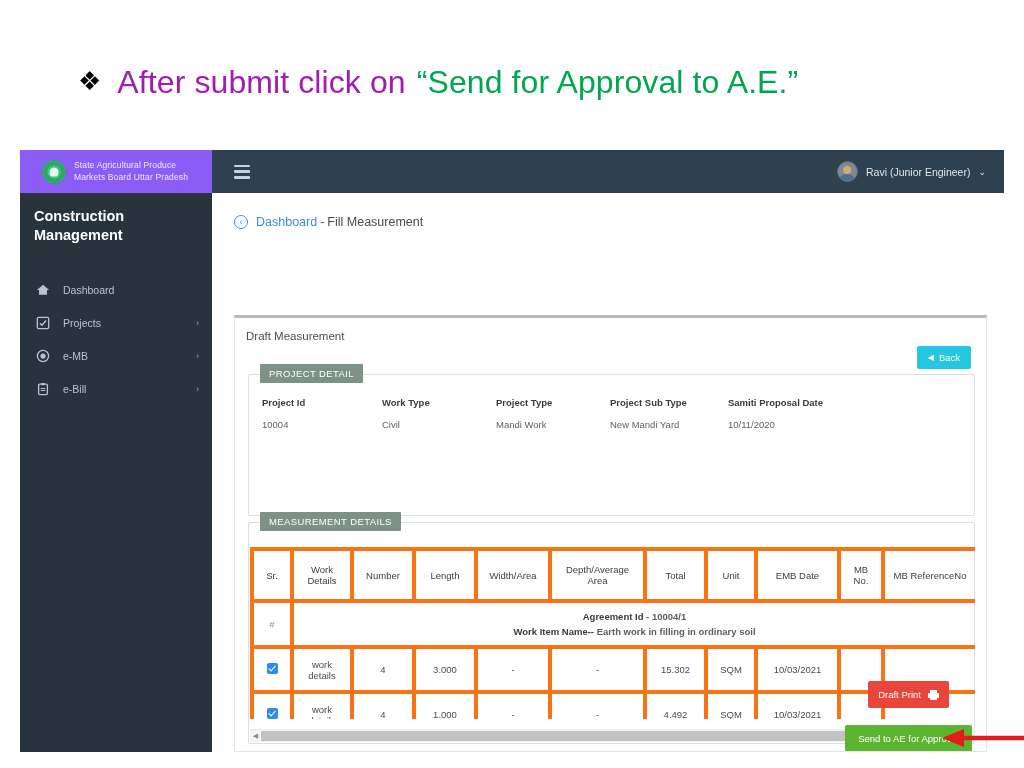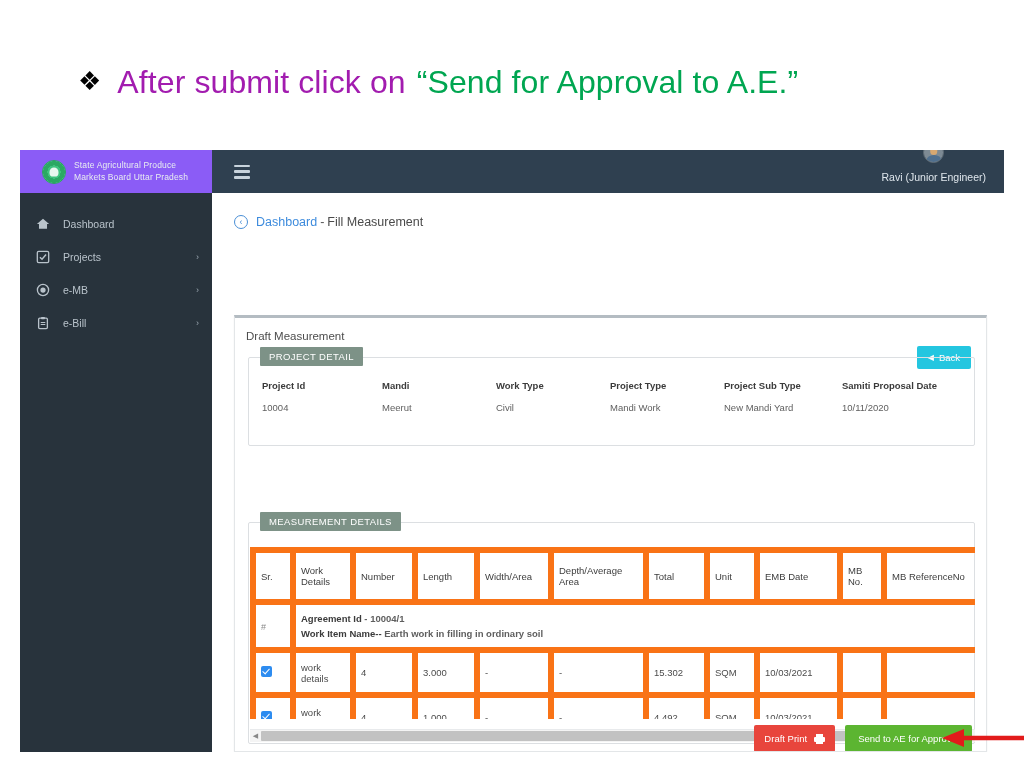--- a/index.html
+++ b/index.html
@@ -71,21 +71,21 @@
     font-size: 8.5px; line-height: 11.5px; letter-spacing: .15px;
   }
   .hamburger {
     margin-left: 22px; width: 16px; height: 14px;
     display: flex; flex-direction: column; justify-content: space-between;
     cursor: pointer;
   }
   .hamburger span { display: block; height: 2.6px; background: #c8d3dc; border-radius: 1px; }
   .topbar-right {
     margin-left: auto; display: flex; align-items: center;
-    padding-right: 18px; gap: 8px; flex-direction: column;
+    padding-right: 18px; gap: 8px;
   }
   .avatar {
     width: 21px; height: 21px; border-radius: 50%;
     background: #7d8a94; position: relative; overflow: hidden;
     border: 1px solid #5d6a74;
   }
   .avatar::before {
     content:""; position:absolute; left:50%; top:4px; transform:translateX(-50%);
     width:7.5px; height:7.5px; border-radius:50%; background:#d7a871;
   }
@@ -169,42 +169,42 @@
     width: 727px;
     border: 1px solid #dcdfe2;
     border-radius: 2px;
   }
   .fs-legend {
     position: absolute; left: 11px; top: -11px;
     background: #7d9287; color: #fff;
     font-size: 9.5px; letter-spacing: .4px;
     padding: 4px 9px; border-radius: 1px;
   }
-  #fs-project { top: 39px; height: 89px; }
+  #fs-project { top: 56px; height: 142px; }
   #fs-measure { top: 204px; height: 222px; }
 
   .detail-grid {
     display: flex; padding: 22px 13px 0 13px;
   }
   .detail-col { flex: 0 0 auto; }
   .det-label { font-size: 9.5px; font-weight: bold; color: #3b3b3b; margin-bottom: 11px; }
   .det-value { font-size: 9.5px; color: #606060; }
   .detail-second { padding: 18px 13px 0 13px; }
 
   
   .table-wrap {
     position: absolute; left: 1px; top: 24px;
     width: 725px; height: 172px;
     overflow: hidden;
   }
   table.mtab { border-collapse: collapse; width: 725px; table-layout: fixed; }
   table.mtab th, table.mtab td {
-    border: 6px solid #f97316;
+    border: 4px solid #f97316;
     font-size: 9.5px; color: #4b4b4b;
-    padding: 6px 5px; text-align: left; vertical-align: middle;
+    padding: 6px 5px; text-align: center; vertical-align: middle;
   }
   table.mtab th { font-weight: normal; height: 52px; color: #3d3d3d; }
   table.mtab td { height: 45px; }
   .agr-cell { text-align: left; padding-left: 10px; line-height: 15px; font-weight: bold; }
   .agr-cell b { color: #3b3b3b; }
   .agr-cell span { color: #5e5e5e; }
   .chk {
     width: 11px; height: 11px; background: #2d8cf0;
     border-radius: 2px; display: inline-block; position: relative;
   }
@@ -229,21 +229,21 @@
   .hs-track { flex: 1; height: 13px; position: relative; }
   .hs-thumb {
     position: absolute; left: 0; top: 1.5px;
     width: 87%; height: 10px; background: #c2c2c2; border-radius: 1px;
     cursor: pointer;
   }
 
   
   .card-footer {
     position: absolute; right: 14px; bottom: -1px;
-    display: flex; gap: 10px; align-items: center;
+    display: flex; gap: 17px; align-items: center; flex-direction: column;
   }
   .btn-draft {
     background: #e8453c; color: #fff; border: none;
     font-size: 9.5px; border-radius: 2px; padding: 8px 10px;
     cursor: pointer; display: flex; align-items: center; gap: 7px;
   }
   .printer-ico {
     width: 11px; height: 10px; position: relative; display: inline-block;
   }
   .printer-ico::before {
@@ -292,20 +292,24 @@
       <span></span>
     </div>
     <div class="topbar-right">
       <div class="avatar"></div>
       <span class="user-name">Ravi (Junior Engineer)</span>
       <span class="caret-down">⌄</span>
     </div>
   </div>
 
   <div class="sidebar">
+    <div class="sidebar-title">
+      <div>Construction</div>
+      <div>Management</div>
+    </div>
 
     <div class="nav-item">
       <span class="nav-ico">
         <svg width="14" height="14" viewBox="0 0 16 16">
             <path d="M8 2 L15 8 H12.6 V13.5 H3.4 V8 H1 Z" fill="#b9c3cb"></path>
           </svg>
       </span>
       <span class="nav-label">Dashboard</span>
       <span class="nav-chev"></span>
     </div>
@@ -362,24 +366,20 @@
         <span>Back</span>
       </button>
 
       <div class="fs" id="fs-project">
         <div class="fs-legend">PROJECT DETAIL</div>
 
         <div class="detail-grid">
           <div class="detail-col" style="width:120px">
             <div class="det-label">Project Id</div>
             <div class="det-value">10004</div>
-          </div>
-          <div class="detail-col" style="width:114px">
-            <div class="det-label">Mandi</div>
-            <div class="det-value">Meerut</div>
           </div>
           <div class="detail-col" style="width:114px">
             <div class="det-label">Work Type</div>
             <div class="det-value">Civil</div>
           </div>
           <div class="detail-col" style="width:114px">
             <div class="det-label">Project Type</div>
             <div class="det-value">Mandi Work</div>
           </div>
           <div class="detail-col" style="width:118px">

